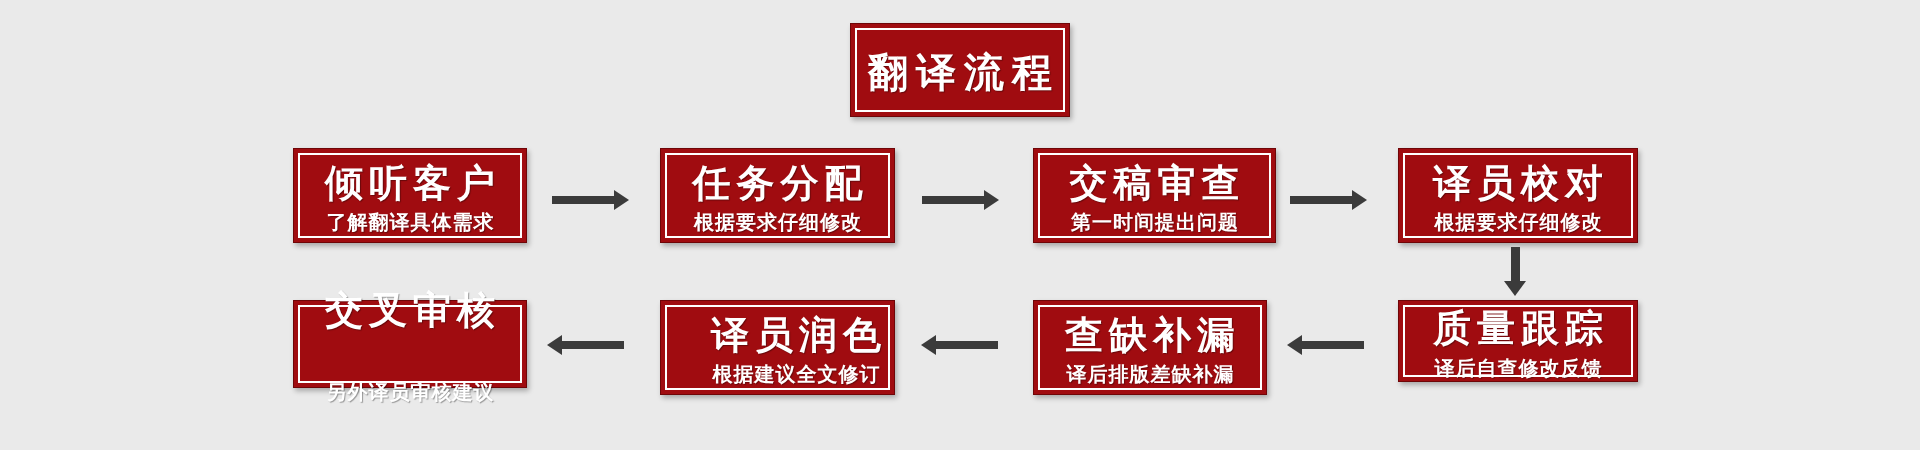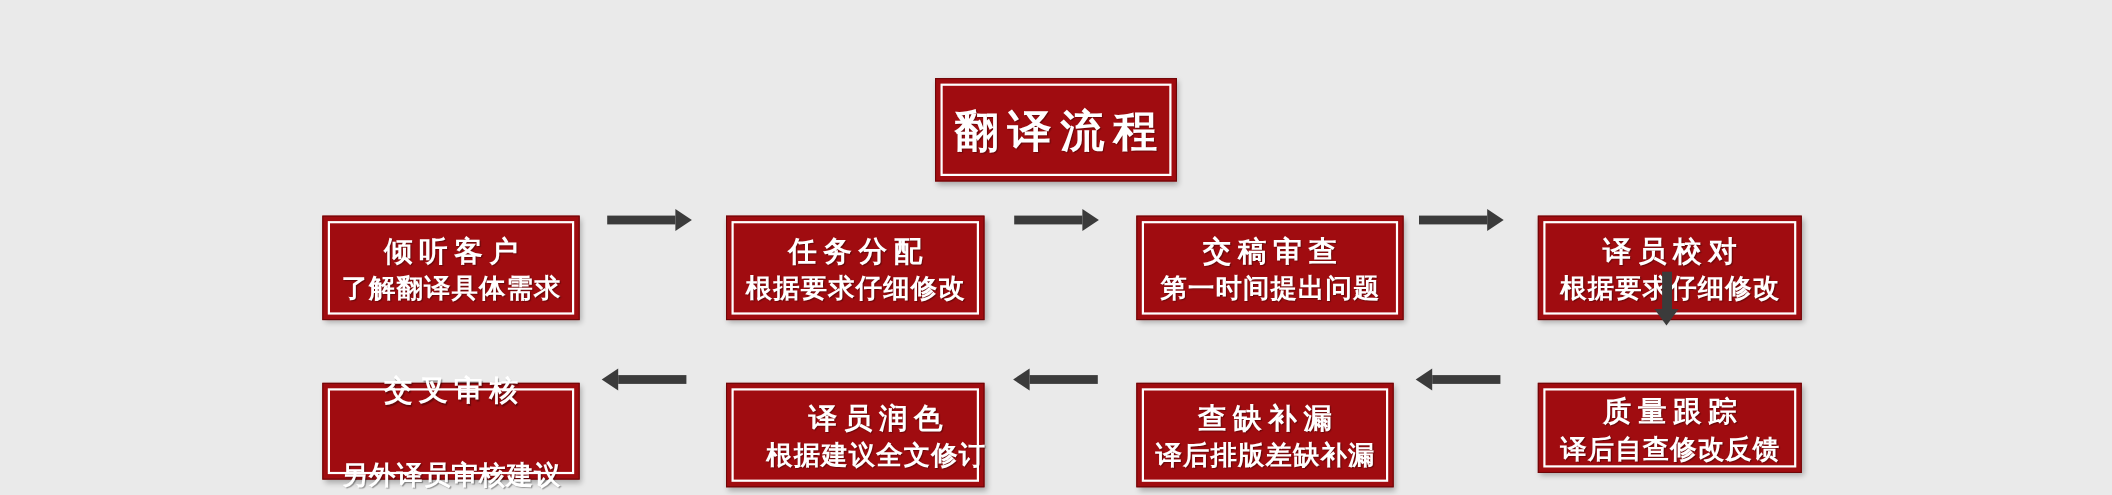--- a/index.html
+++ b/index.html
@@ -26,41 +26,40 @@
     position:absolute;
     background:var(--box-red);
     border:1px solid var(--box-edge);
     box-shadow:2px 3px 5px rgba(0,0,0,0.28);
     display:flex;
     flex-direction:column;
     align-items:center;
     justify-content:center;
     box-sizing:border-box;
     padding-top:4px;
-    margin-top:48px;
   }
   .inner-border{
     position:absolute;
     left:4px;top:4px;right:4px;bottom:4px;
     border:2px solid var(--inner-border);
     pointer-events:none;
   }
   .node-title{
     color:var(--text);
-    font-size:26px;
+    font-size:38px;
     font-weight:bold;
     letter-spacing:6px;
     padding-left:6px;
     line-height:1.15;
     white-space:nowrap;
     text-shadow:1px 1px 1px rgba(0,0,0,0.35);
   }
   .node-subtitle{
     color:var(--text);
-    font-size:24px;
+    font-size:20px;
     font-weight:bold;
     letter-spacing:1px;
     padding-left:1px;
     margin-top:6px;
     line-height:1.1;
     white-space:nowrap;
     text-shadow:1px 1px 1px rgba(0,0,0,0.35);
   }
   
   .header-box{

